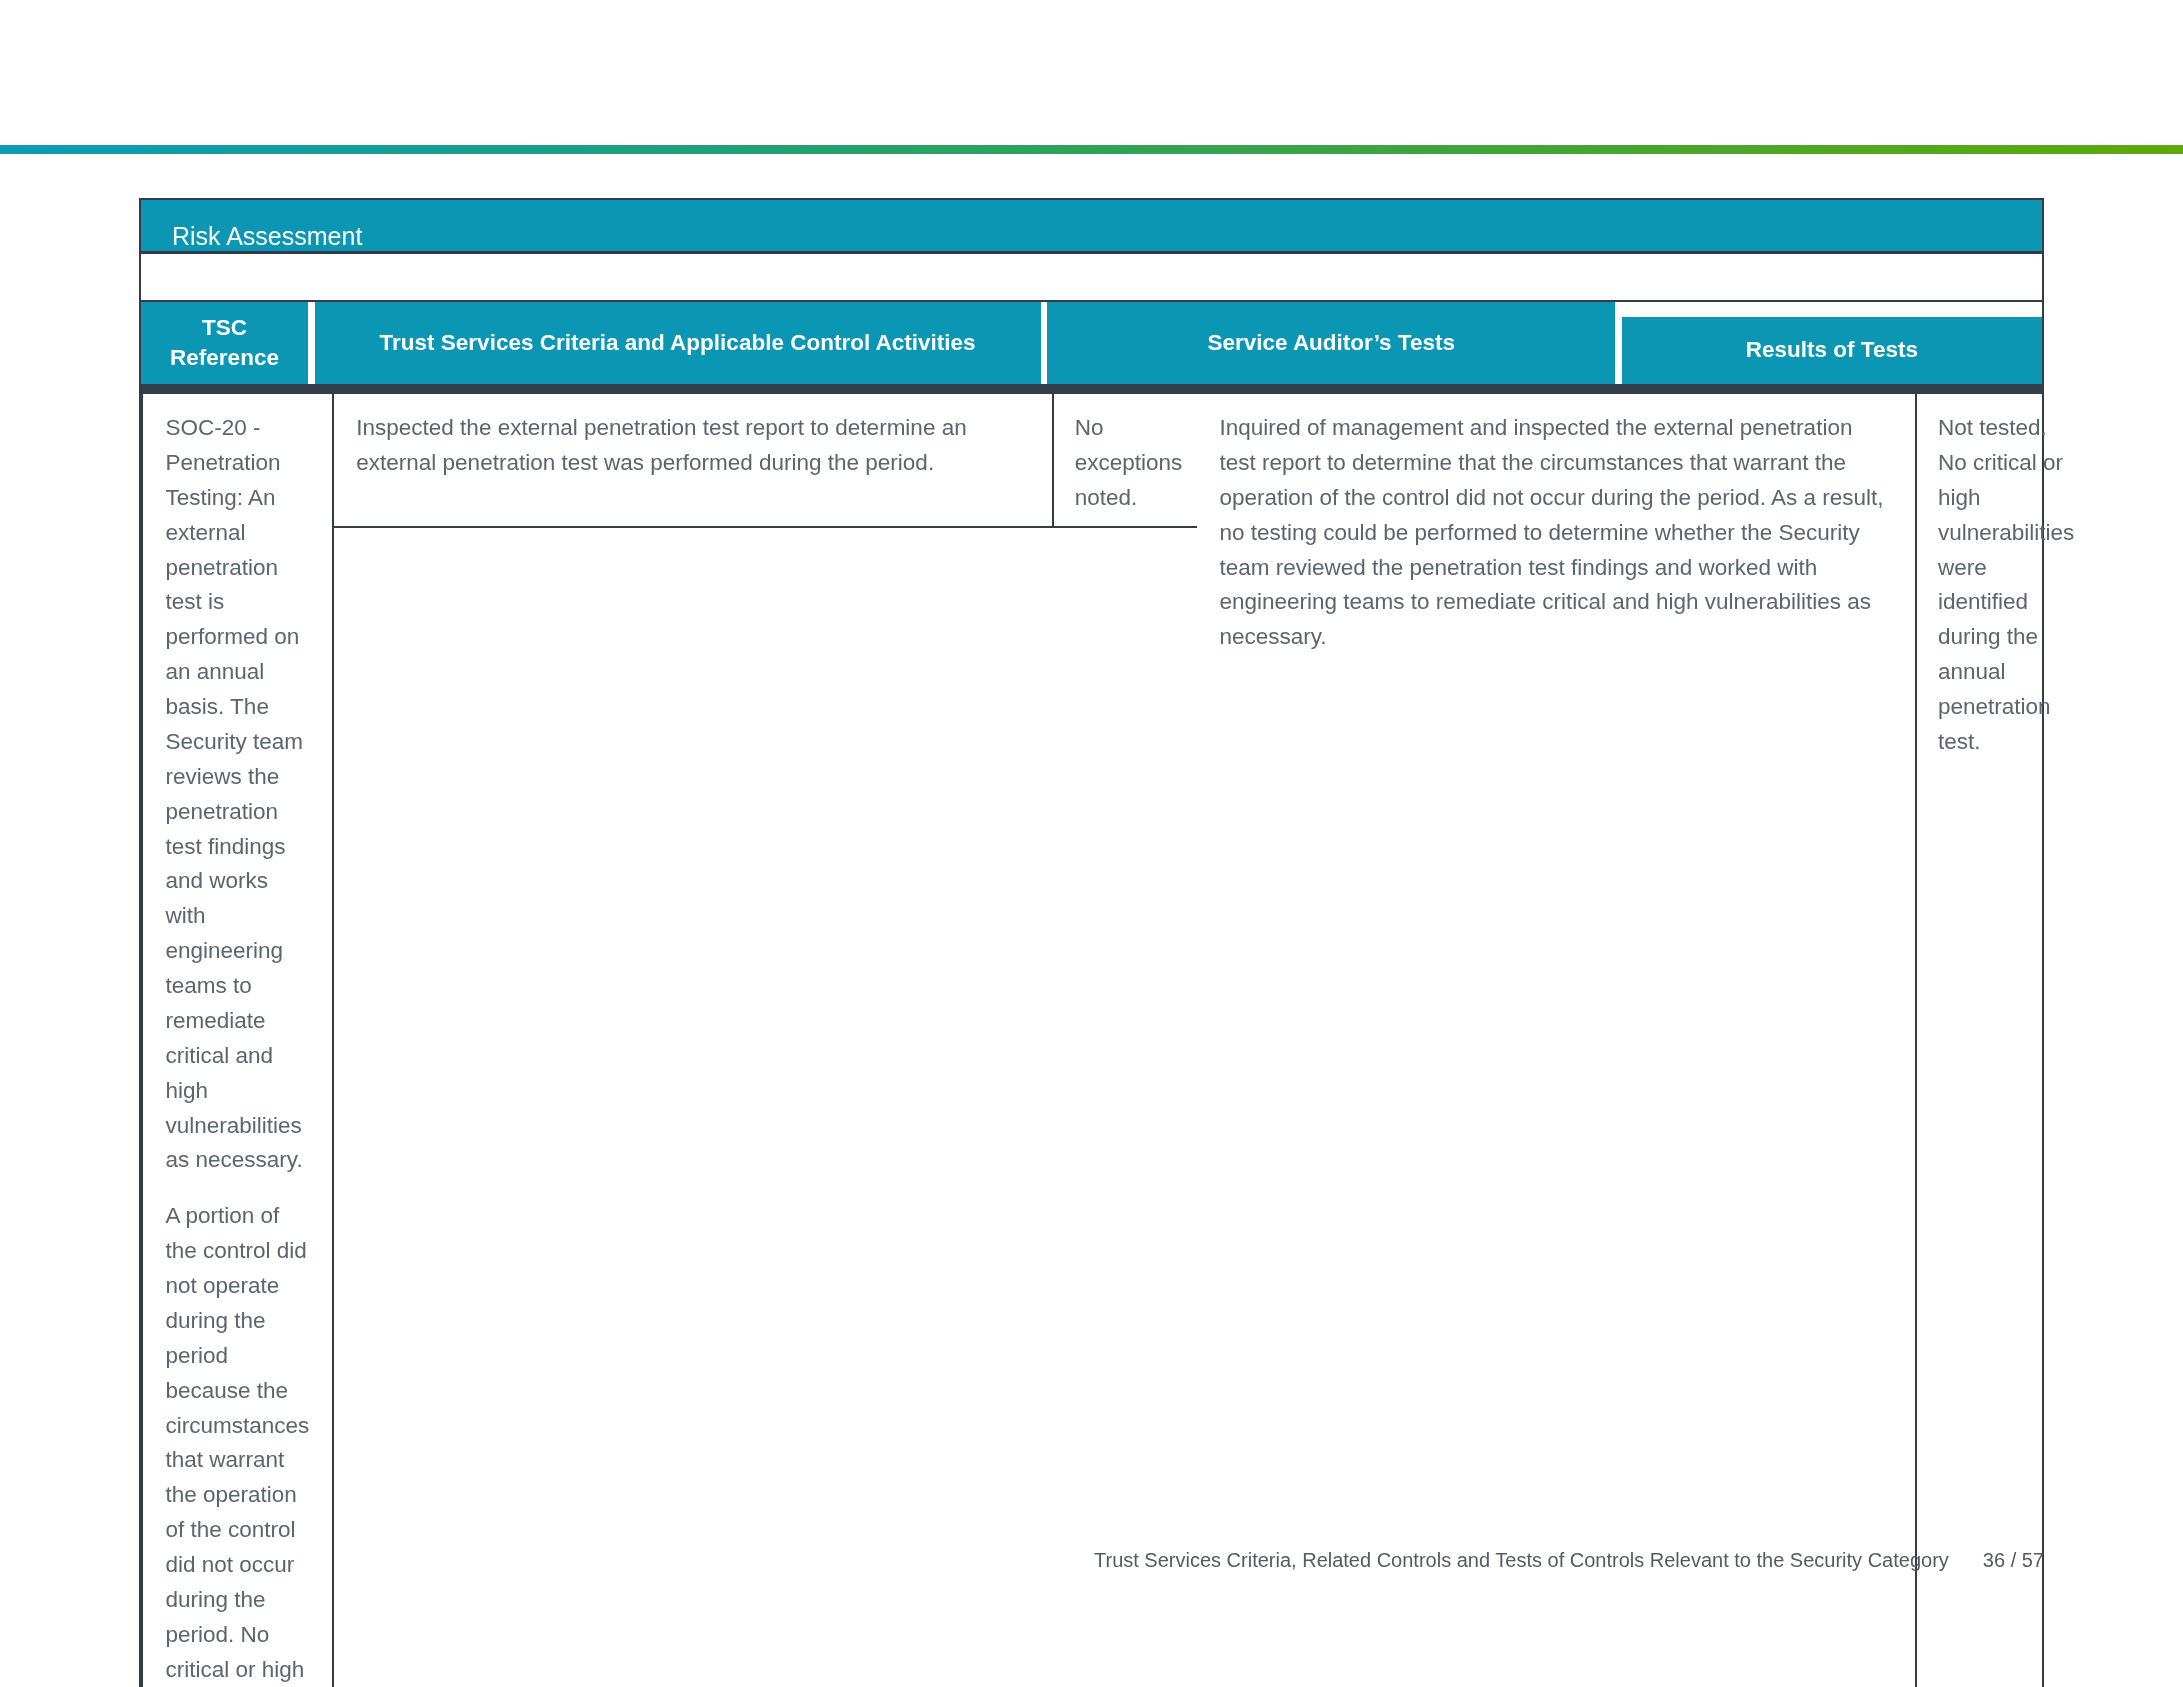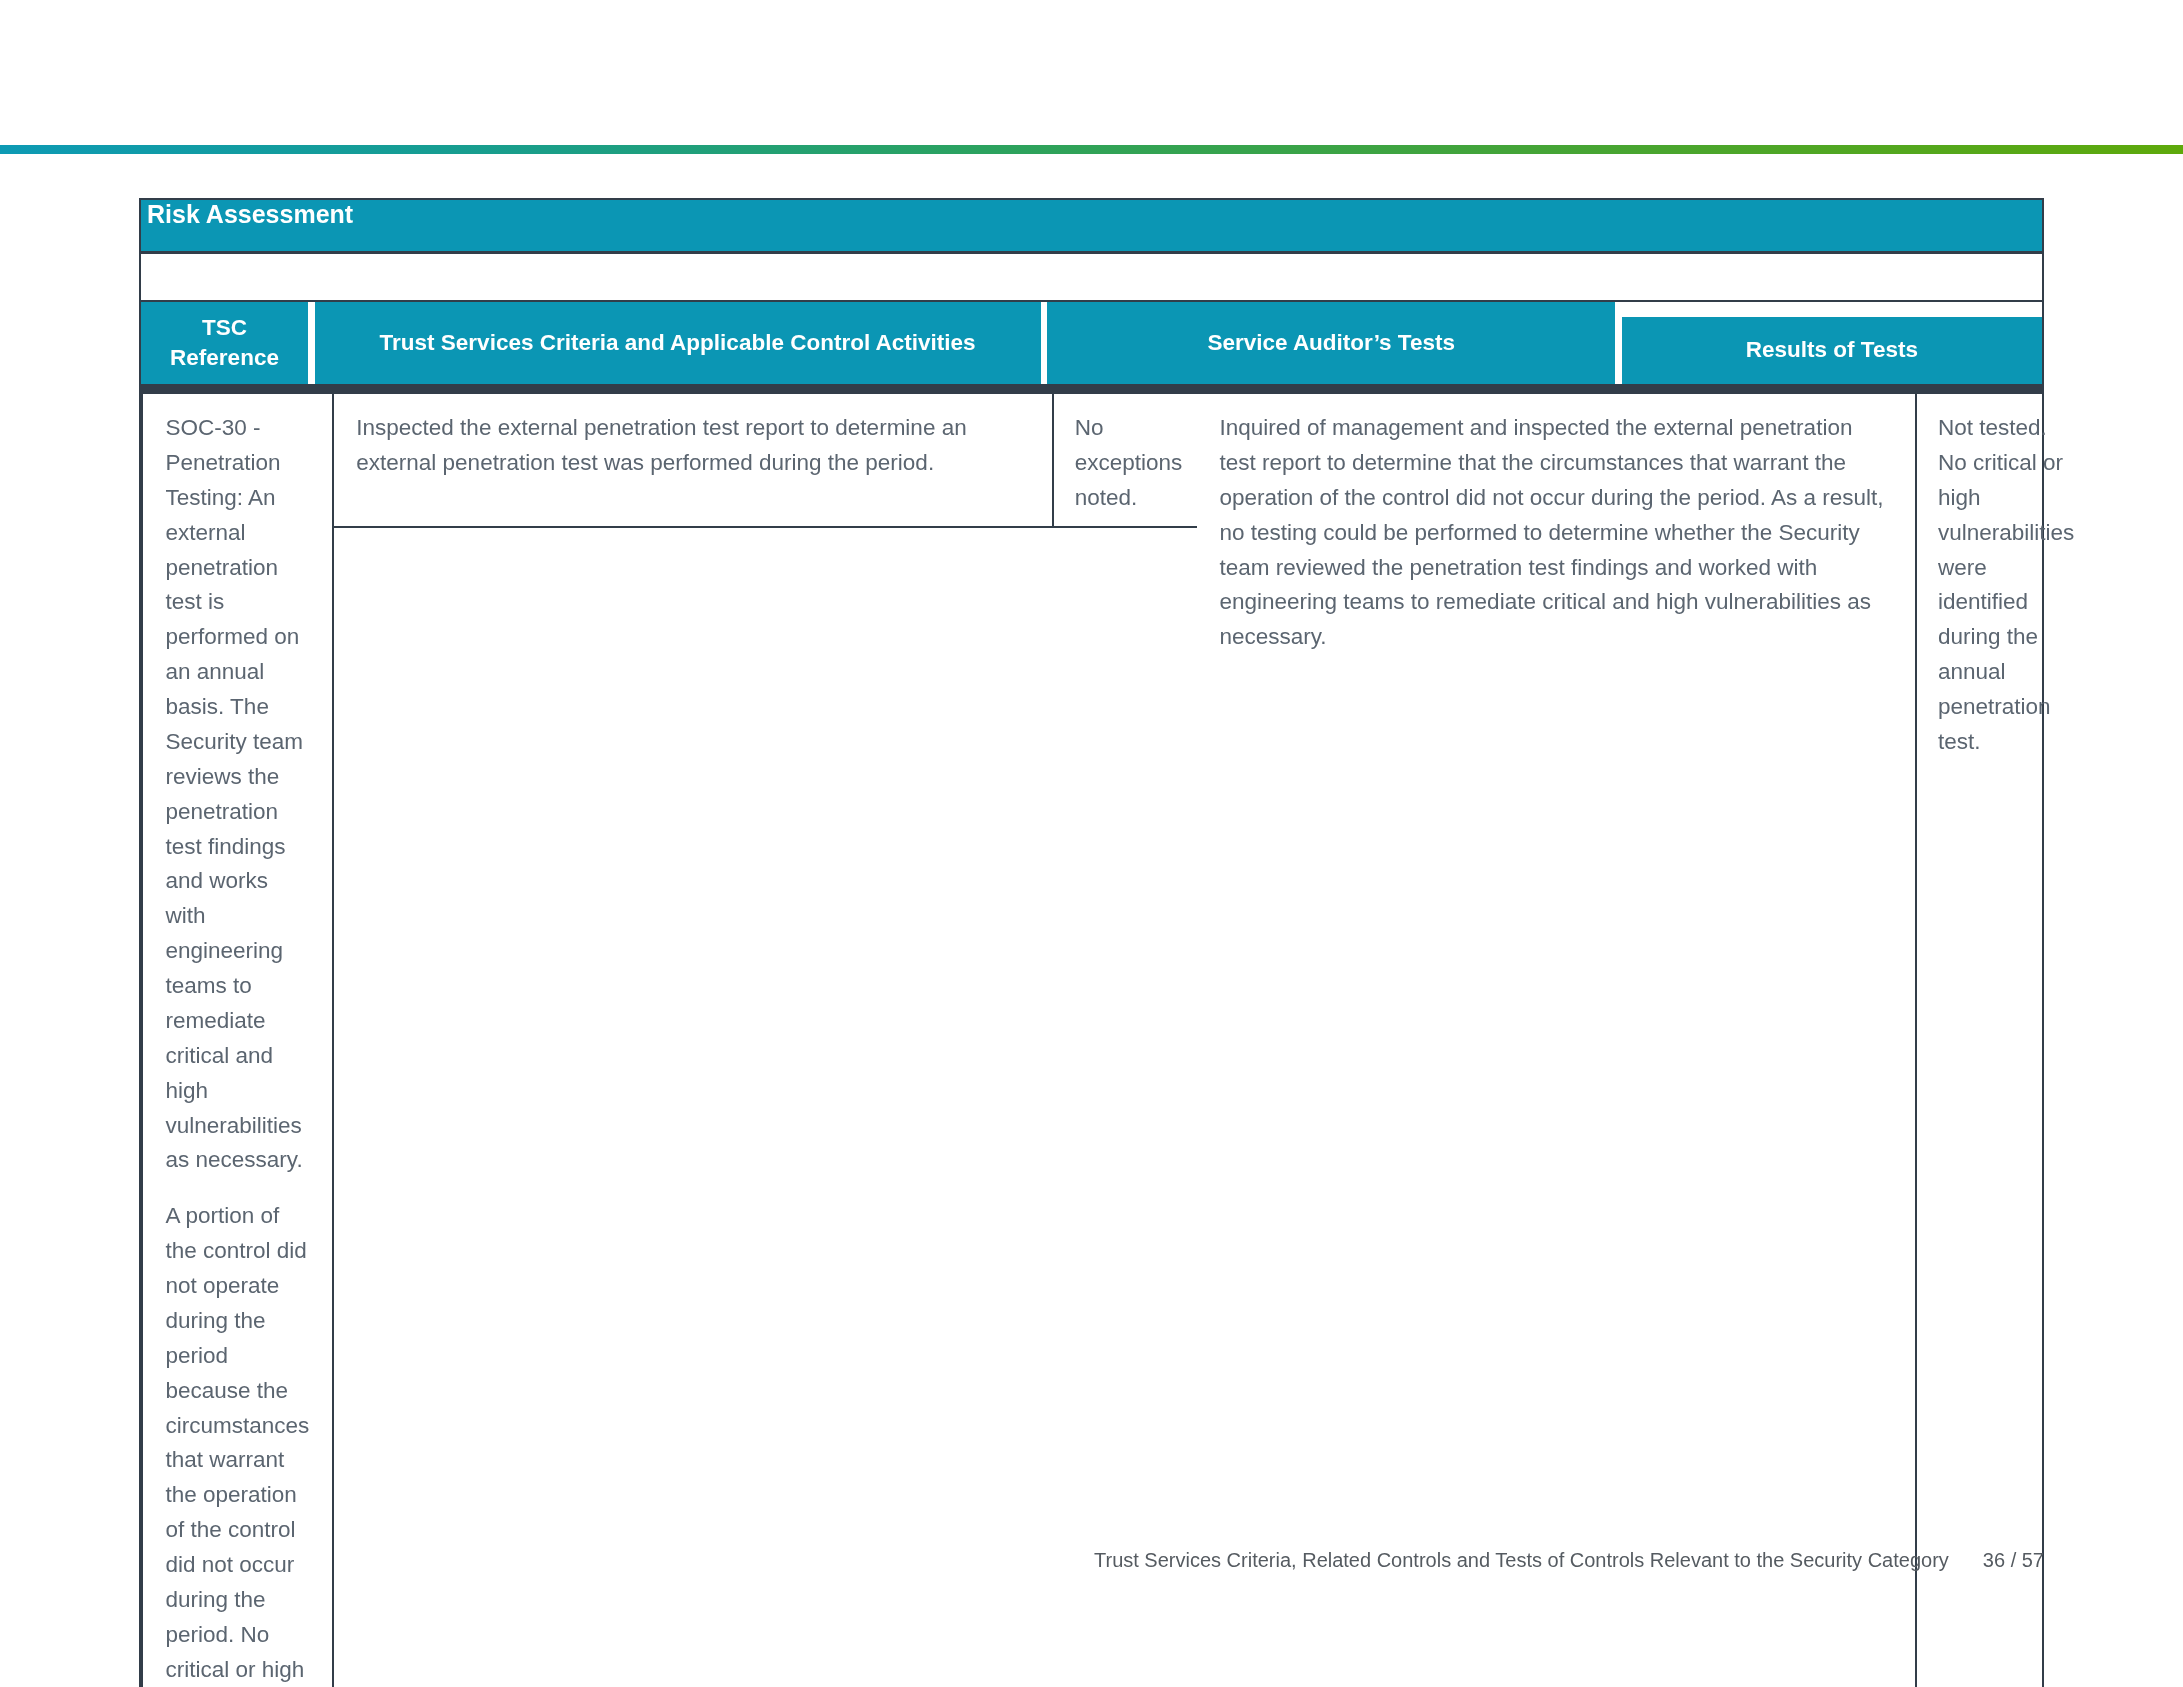--- a/index.html
+++ b/index.html
@@ -40,25 +40,25 @@
     top: 198px;
     width: 1905px;
     border: 2.6px solid var(--dark);
     background: #ffffff;
   }
   .section-band {
     height: 54px;
     background: var(--teal);
     border-bottom: 3.3px solid var(--dark);
     display: flex;
-    align-items: flex-start;
-    padding-left: 6px;
+    align-items: flex-end;
+    padding-left: 31px;
     color: #ffffff;
     font-size: 25px;
-    font-weight: bold;
+    font-weight: normal;
   }
   .spacer-row {
     height: 48px;
     background: #ffffff;
     border-bottom: 2px solid var(--dark);
   }
   .header-row {
     display: flex;
     height: 82px;
     background: #ffffff;
@@ -156,21 +156,21 @@
       <div class="hcell hcell-4">Results of Tests</div>
     </div>
 
     <div class="thick-bar"></div>
 
     <div class="body-row">
 
       <div class="col-ref"></div>
 
       <div class="col-criteria">
-        <p>SOC-30 - Penetration Testing: An external penetration test is performed on an annual basis. The Security team reviews the penetration test findings and works with engineering teams to remediate critical and high vulnerabilities as necessary.</p>
+        <p>SOC-20 - Penetration Testing: An external penetration test is performed on an annual basis. The Security team reviews the penetration test findings and works with engineering teams to remediate critical and high vulnerabilities as necessary.</p>
         <p>A portion of the control did not operate during the period because the circumstances that warrant the operation of the control did not occur during the period. No critical or high vulnerabilities were identified during the annual penetration test.</p>
       </div>
 
       <div class="col-tests-results">
 
         <div class="sub-row sub-row-1">
           <div class="cell-test">Inspected the external penetration test report to determine an external penetration test was performed during the period.</div>
           <div class="cell-result">No exceptions noted.</div>
         </div>
 

